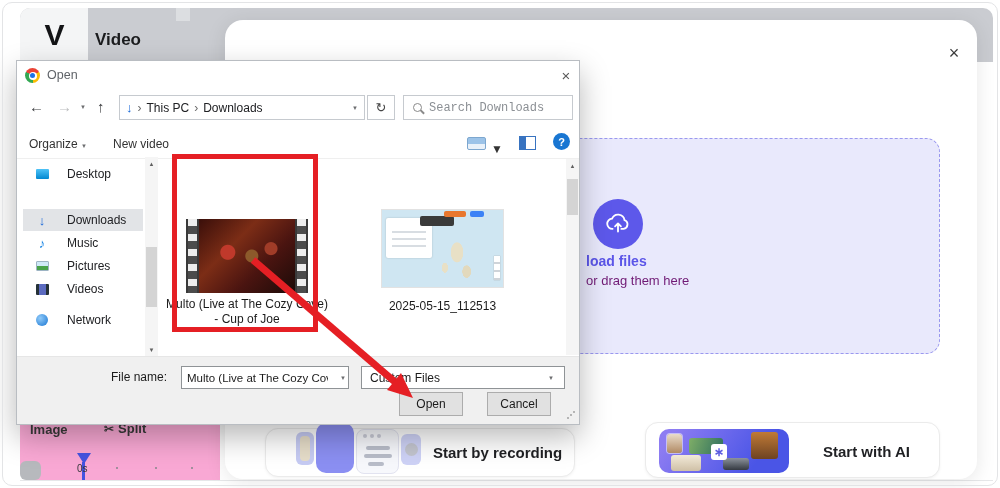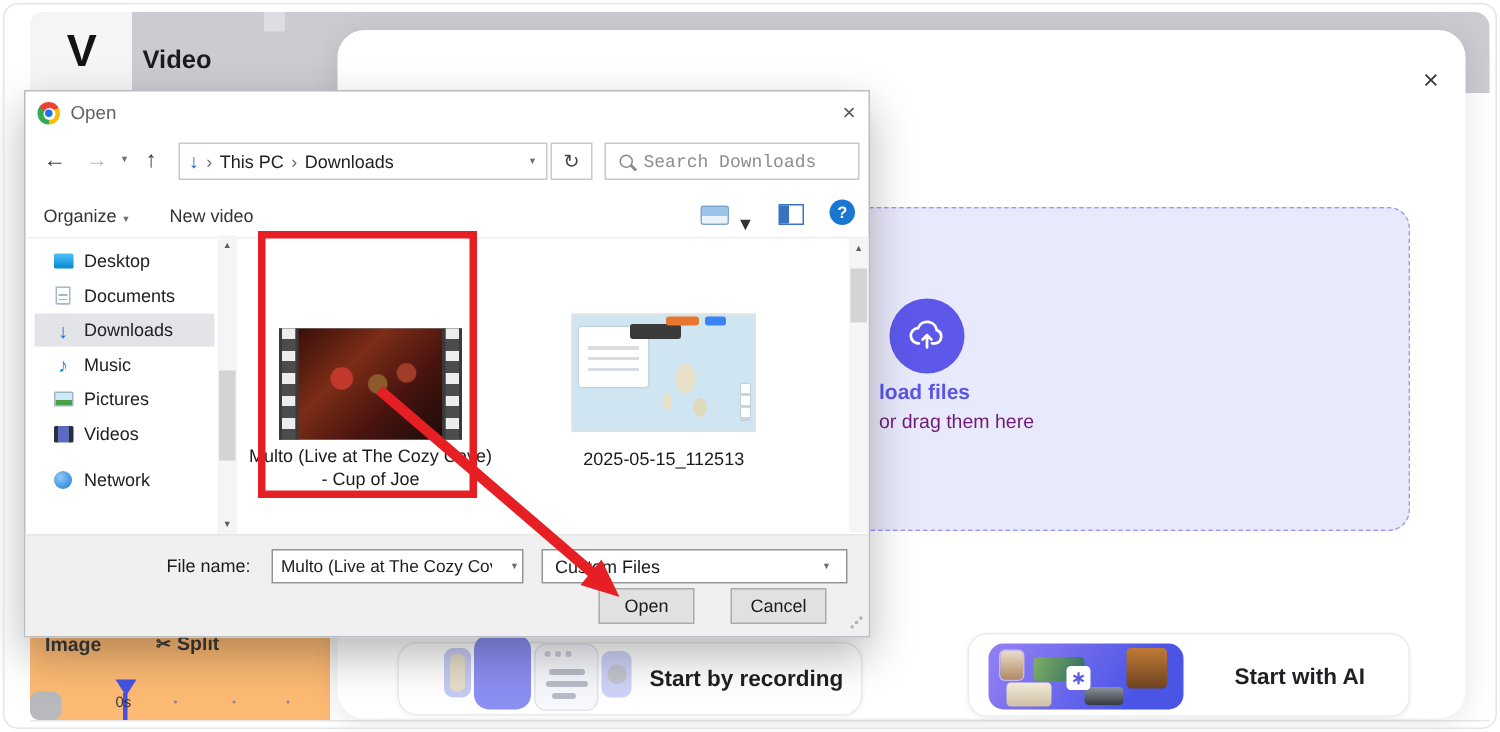--- a/index.html
+++ b/index.html
@@ -12,21 +12,21 @@
     border:1px solid #e3e4e6; border-radius:10px; pointer-events:none; z-index:50; }
 
   
   .top-band { left:20px; top:8px; width:973px; height:54px; background:#caccd1; border-radius:10px 10px 0 0; z-index:1; }
   .logo-box { left:20px; top:8px; width:68px; height:54px; background:#f4f5f6; border-radius:10px 0 0 0;
     display:flex; align-items:center; justify-content:center; z-index:2; }
   .logo-v { font-size:30px; font-weight:800; color:#131416; letter-spacing:-1px; }
   .tab-notch { left:176px; top:8px; width:14px; height:13px; background:#dcdee1; z-index:2; }
   .tab-video { left:95px; top:30px; font-size:17px; font-weight:700; color:#1b1c1e; z-index:2; }
 
-  .editor-strip { left:20px; top:425px; width:200px; height:55px; background:#fdba74; z-index:1; border-radius:0 0 0 10px; }
+  .editor-strip { left:20px; top:425px; width:200px; height:55px; background:#f9a8d4; z-index:1; border-radius:0 0 0 10px; }
   .editor-strip .lbl { position:absolute; font-size:13px; color:#3a3a3a; font-weight:600; }
   .ed-image { left:10px; top:-3px; }
   .ed-split { left:84px; top:-4px; color:#2a2a2a; }
   .ed-split .sc { font-size:12px; margin-right:4px; }
   .ed-block { position:absolute; left:0; top:36px; width:21px; height:19px; background:#b7b9bd; border-radius:6px; }
   .playhead-tri { position:absolute; left:57px; top:28px; width:0; height:0;
     border-left:7px solid transparent; border-right:7px solid transparent; border-top:11px solid #4553e0; }
   .playhead-line { position:absolute; left:62px; top:37px; width:3px; height:18px; background:#4553e0; }
   .ed-zero { position:absolute; left:57px; top:38px; font-size:10px; color:#34363a; }
   .ruler-dot { position:absolute; top:42px; width:2px; height:2px; background:#85878b; border-radius:50%; }
@@ -110,21 +110,21 @@
 
   .tool-label { position:absolute; font-size:12px; color:#333; cursor:pointer; }
   .tb-sep { position:absolute; left:0; top:97px; width:562px; height:1px; background:#efefef; }
   .icon-thumbview { position:absolute; left:450px; top:76px; width:19px; height:13px; border-radius:2px;
     background:linear-gradient(180deg,#9cc3e8 0 55%,#e9f1f9 55%); border:1px solid #7da7cf; cursor:pointer; }
   .icon-columns { position:absolute; left:502px; top:75px; width:17px; height:14px; border:1px solid #3873c0;
     background:linear-gradient(90deg,#3873c0 0 38%,#fff 38%); cursor:pointer; }
   .icon-help { position:absolute; left:536px; top:72px; width:17px; height:17px; border-radius:50%; background:#1976d2;
     color:#fff; font-size:11px; font-weight:700; display:flex; align-items:center; justify-content:center; cursor:pointer; }
 
-  .side-item { position:absolute; left:6px; width:120px; height:22px; display:flex; align-items:center; gap:7px;
+  .side-item { position:absolute; left:6px; width:120px; height:22px; display:flex; align-items:center; gap:18px;
     padding-left:12px; font-size:12px; color:#202124; cursor:pointer; }
   .side-item.selected { background:#e2e4e7; }
   .si-ic { width:14px; height:12px; flex:0 0 auto; display:flex; align-items:center; justify-content:center; }
   .ic-desktop { width:13px; height:10px; background:linear-gradient(#4fc3f7,#0288d1); border-radius:1px; }
   .ic-doc { width:10px; height:12px; background:#fff; border:1px solid #a5b8d0;
     background-image:repeating-linear-gradient(180deg,transparent 0 2px,#9db8d8 2px 3px); background-size:6px 100%; background-position:1px 2px; background-repeat:no-repeat; }
   .ic-dl { color:#1565d8; font-weight:800; font-size:13px; line-height:1; }
   .ic-music { color:#1e88e5; font-size:13px; line-height:1; }
   .ic-pic { width:13px; height:10px; border-radius:1px; background:linear-gradient(180deg,#cfe9f7 0 55%,#49a24a 55%); border:1px solid #9db4c4; }
   .ic-vid { width:13px; height:11px; border-radius:1px; background:linear-gradient(90deg,#263238 0 3px,#5c6bc0 3px 10px,#263238 10px); }
@@ -285,26 +285,20 @@
     <span class="icon-columns"></span>
     <span class="icon-help">?</span>
     <div class="tb-sep"></div>
 
     <div class="side-item" style="top:102px;">
         <span class="si-ic">
           <span class="ic-desktop"></span>
         </span>
         <span>Desktop</span>
       </div>
-    <div class="side-item" style="top:125px;">
-        <span class="si-ic">
-          <span class="ic-doc"></span>
-        </span>
-        <span>Documents</span>
-      </div>
     <div class="side-item selected" style="top:148px;">
         <span class="si-ic ic-dl">↓</span>
         <span>Downloads</span>
       </div>
     <div class="side-item" style="top:171px;">
         <span class="si-ic ic-music">♪</span>
         <span>Music</span>
       </div>
     <div class="side-item" style="top:194px;">
         <span class="si-ic">

